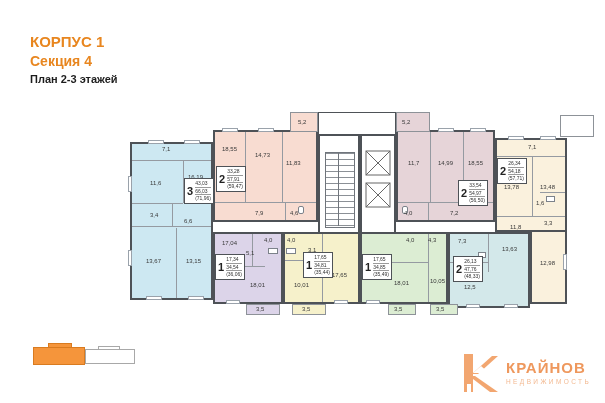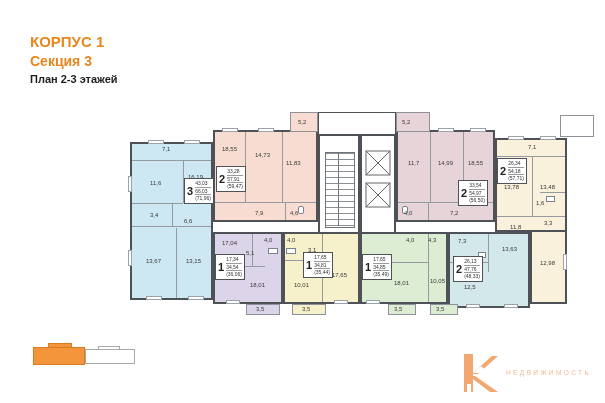--- a/index.html
+++ b/index.html
@@ -38,21 +38,21 @@
   .logo-text .t1{font-size:15px;font-weight:bold;color:#ee9355;letter-spacing:1px;line-height:1.1;}
   .logo-text .t2{font-size:6.5px;color:#f2b68c;letter-spacing:2.4px;line-height:1.4;}
 </style>
 </head>
 <body>
 
 <div class="stage">
 
   <div class="hdr">
     <div class="korpus">КОРПУС 1</div>
-    <div class="section">Секция 3</div>
+    <div class="section">Секция 4</div>
     <div class="plan">План 2-3 этажей</div>
   </div>
 
   <div class="apt" style="left:130px;top:142px;width:83px;height:158px;background:#cde8f2"></div>
   <div class="apt" style="left:213px;top:130px;width:105px;height:92px;background:#f8dcd1"></div>
   <div class="balc" style="left:290px;top:112px;width:28px;height:20px;background:#f8dcd1"></div>
   <div class="apt" style="left:396px;top:130px;width:99px;height:92px;background:#e6d4d8"></div>
   <div class="balc" style="left:396px;top:112px;width:34px;height:20px;background:#e6d4d8"></div>
   <div class="apt" style="left:495px;top:138px;width:72px;height:94px;background:#faf1dd"></div>
   <div class="apt" style="left:530px;top:232px;width:37px;height:72px;background:#faf1dd;border-top:none"></div>
@@ -262,17 +262,18 @@
 
   <div class="logo">
     <svg width="36" height="42" viewBox="0 0 36 42">
       <rect x="2" y="2" width="9" height="38" fill="#f2a269"></rect>
       <polygon points="11,21 30,4 36,4 16,22 11,22" fill="#f2a269"></polygon>
       <polygon points="13,24 36,40 28,40 11,27 11,24" fill="#f2a269"></polygon>
       <polygon points="11,21 19,14 27,21 11,21" fill="#ffffff"></polygon>
       <rect x="5" y="32" width="4" height="8" fill="#ffffff"></rect>
     </svg>
     <div class="logo-text">
+      <div class="t1">КРАЙНОВ</div>
       <div class="t2">НЕДВИЖИМОСТЬ</div>
     </div>
   </div>
 
 </div>
 
 </body></html>

